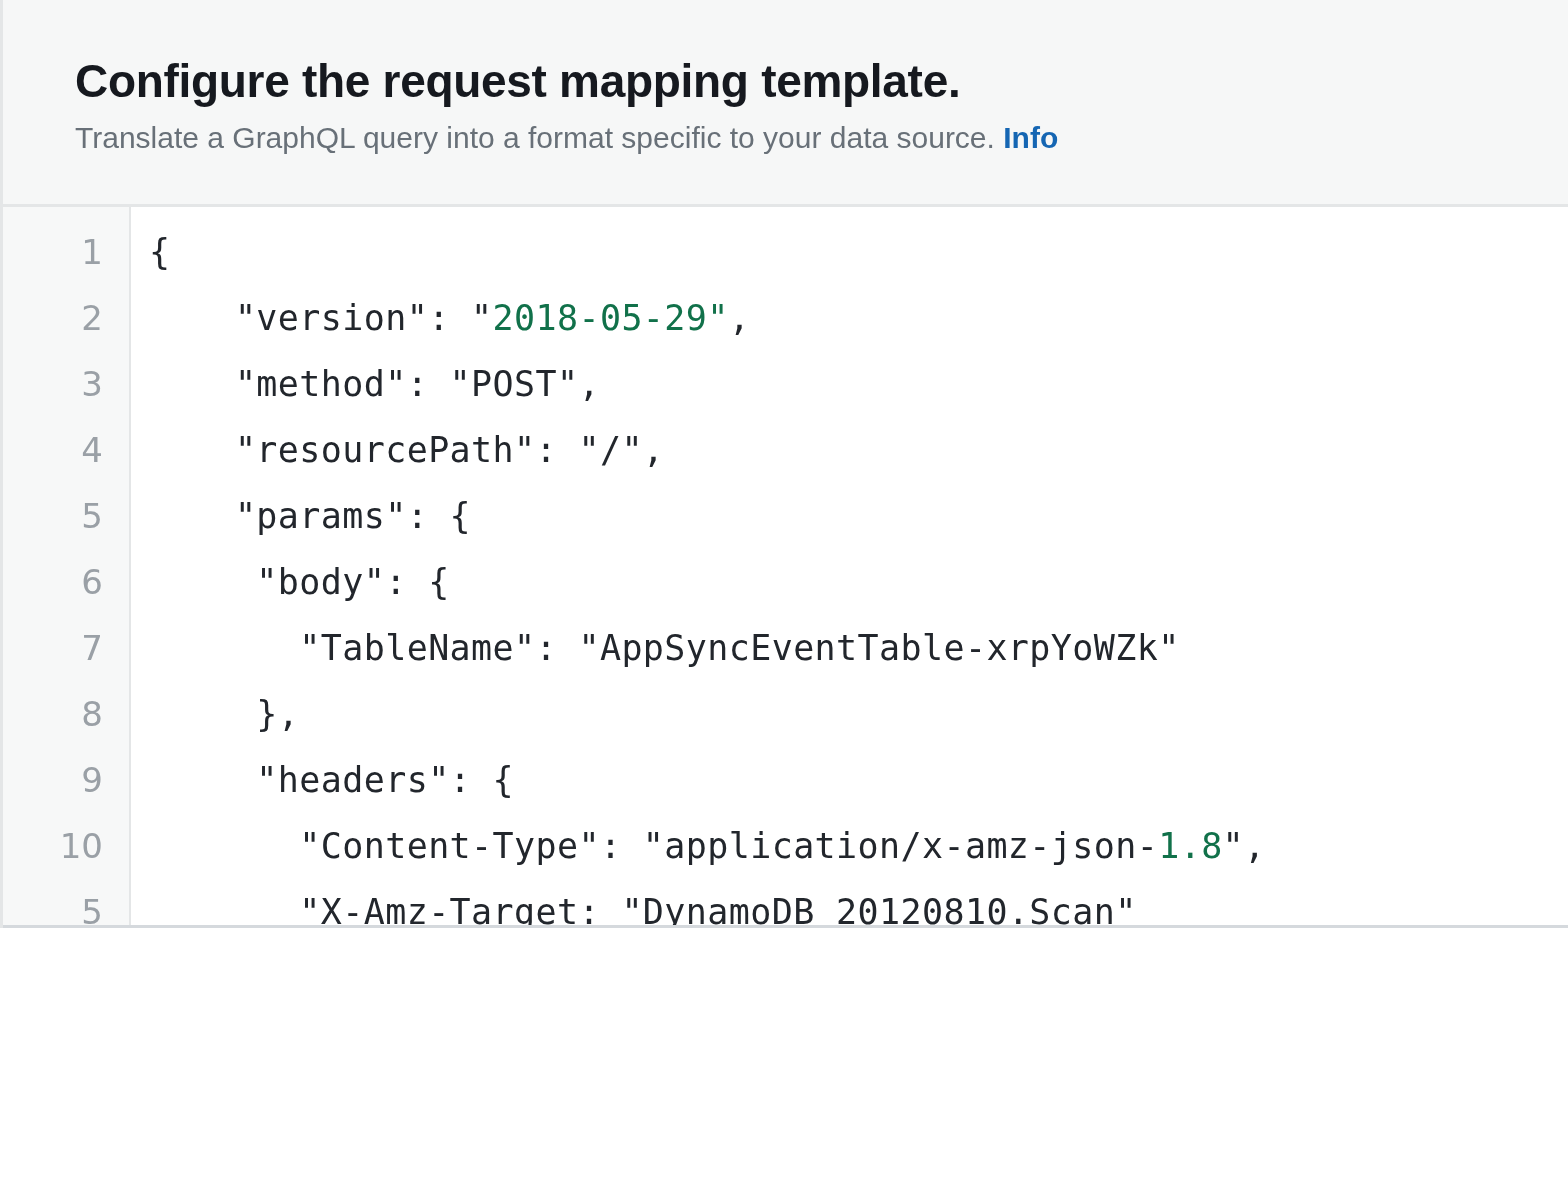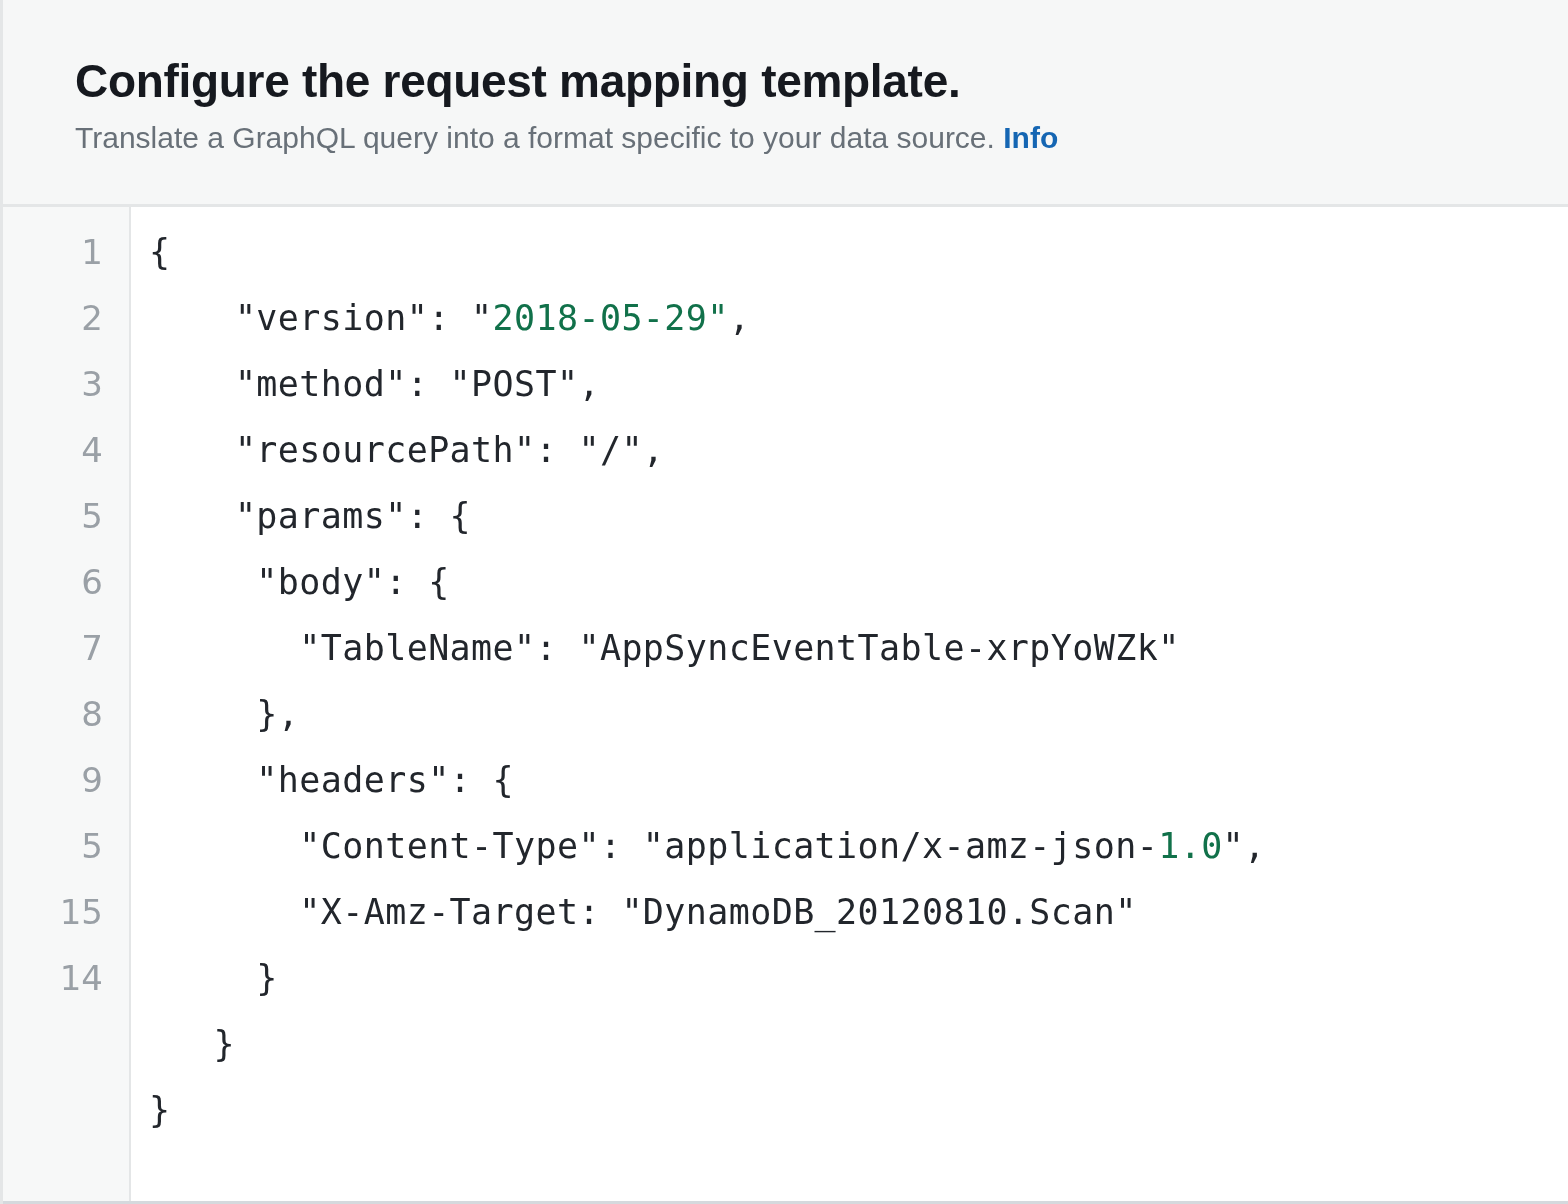--- a/index.html
+++ b/index.html
@@ -10,21 +10,21 @@
   }
   body {
     width: 1568px;
     height: 1204px;
     font-family: "Liberation Sans", sans-serif;
     overflow: hidden;
   }
 
   .panel {
     width: 1568px;
-    height: 1204px;
+    height: 928px;
     box-sizing: border-box;
     border-left: 3px solid #e4e6e7;
     border-right: 0;
     background: #ffffff;
     display: flex;
     flex-direction: column;
   }
 
   
   .panel-header {
@@ -116,35 +116,36 @@
     <div class="gutter">
         <div class="gutter-line">1</div>
         <div class="gutter-line">2</div>
         <div class="gutter-line">3</div>
         <div class="gutter-line">4</div>
         <div class="gutter-line">5</div>
         <div class="gutter-line">6</div>
         <div class="gutter-line">7</div>
         <div class="gutter-line">8</div>
         <div class="gutter-line">9</div>
+        <div class="gutter-line">10</div>
         <div class="gutter-line">5</div>
         <div class="gutter-line">15</div>
         <div class="gutter-line">14</div>
       </div>
     <div class="code-area">
         <div class="code-line"><span>{</span></div>
         <div class="code-line"><span>    "version": "</span><span class="tok-str-green">2018-05-29"</span><span>,</span></div>
         <div class="code-line"><span>    "method": "POST",</span></div>
         <div class="code-line"><span>    "resourcePath": "/",</span></div>
         <div class="code-line"><span>    "params": {</span></div>
         <div class="code-line"><span>     "body": {</span></div>
         <div class="code-line"><span>       "TableName": "AppSyncEventTable-xrpYoWZk"</span></div>
         <div class="code-line"><span>     },</span></div>
         <div class="code-line"><span>     "headers": {</span></div>
-        <div class="code-line"><span>       "Content-Type": "application/x-amz-json-</span><span class="tok-str-green">1.0</span><span>",</span></div>
+        <div class="code-line"><span>       "Content-Type": "application/x-amz-json-</span><span class="tok-str-green">1.8</span><span>",</span></div>
         <div class="code-line"><span>       "X-Amz-Target: "DynamoDB_20120810.Scan"</span></div>
         <div class="code-line"><span>     }</span></div>
         <div class="code-line"><span>   }</span></div>
         <div class="code-line"><span>}</span></div>
       </div>
   </div>
 
 </div>
 
 </body></html>

